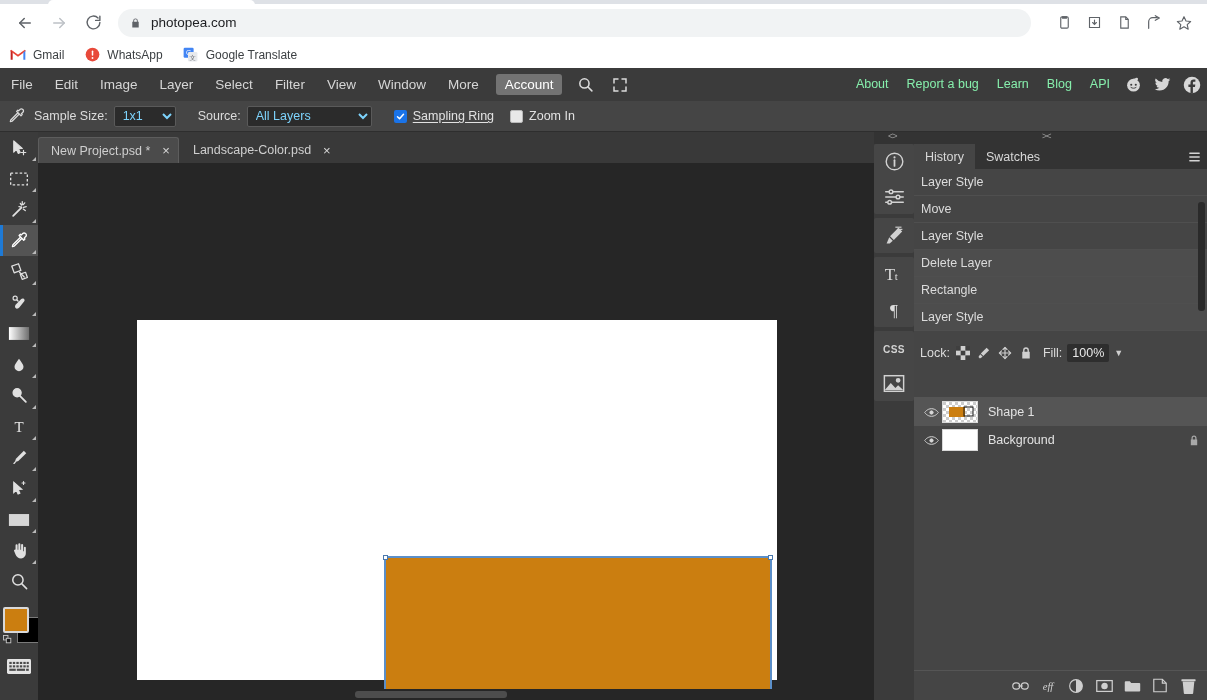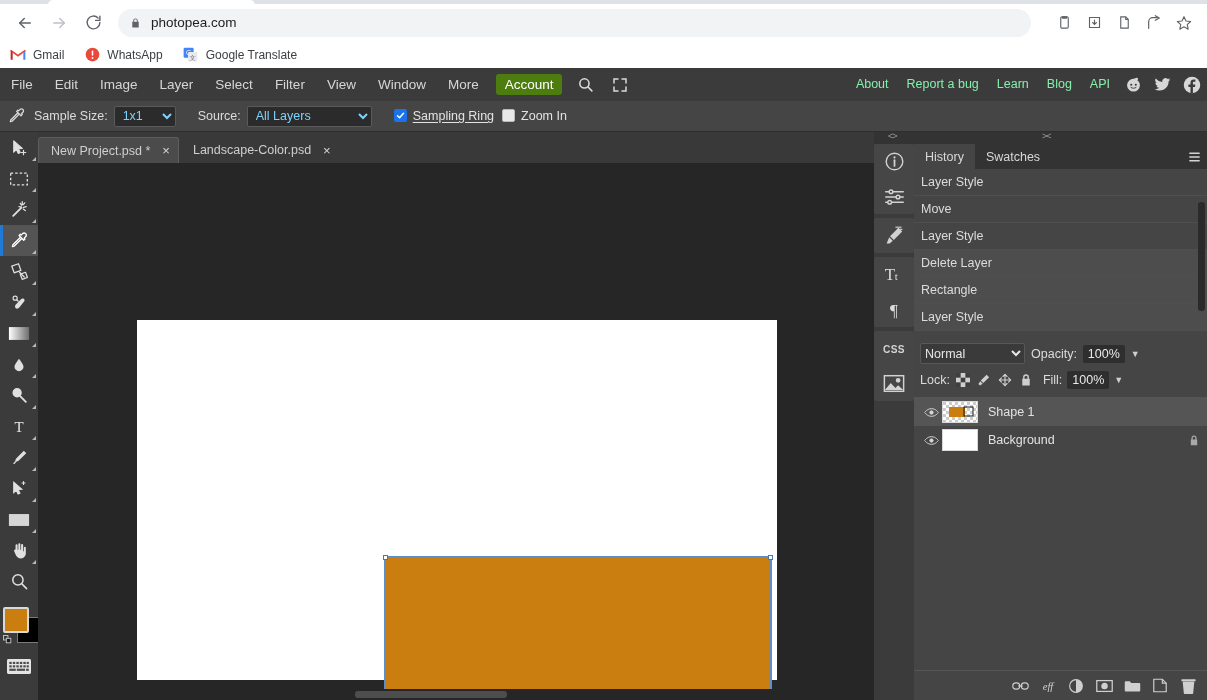--- a/index.html
+++ b/index.html
@@ -31,34 +31,34 @@
   .bm { display:flex; align-items:center; margin-right:20px; }
   .bm .bm-ico { width:16px; height:16px; margin-right:7px; display:flex; align-items:center; justify-content:center; }
   .bm .bm-label { font-size:12px; color:#3c4043; white-space:nowrap; }
 
   
   #app { position:absolute; left:0; top:68px; width:1207px; height:632px; background:#262626; }
 
   
   #menubar { position:absolute; left:0; top:0; width:1207px; height:33px; background:#3b3b3b; display:flex; align-items:center; }
   .menu-item { font-size:13.5px; color:#d6d6d6; padding:0 11px; line-height:33px; height:33px; white-space:nowrap; }
-  #account-btn { background:#4d7c0f; color:#ffffff; font-size:13.5px; padding:3px 9px; border-radius:3px; margin:0 6px; white-space:nowrap; }
+  #account-btn { background:#737373; color:#ffffff; font-size:13.5px; padding:3px 9px; border-radius:3px; margin:0 6px; white-space:nowrap; }
   .menu-ico { padding:0 9px; display:flex; align-items:center; justify-content:center; height:33px; color:#d6d6d6; }
   #menu-spacer { flex:1 1 auto; }
   .menu-right { font-size:12.5px; color:#86efac; padding:0 9px; line-height:33px; white-space:nowrap; }
   .social-ico { padding:0 6px; display:flex; align-items:center; height:33px; }
 
   
   #optionsbar { position:absolute; left:0; top:33px; width:1207px; height:31px; background:#454545; display:flex; align-items:center; border-bottom:1px solid #2e2e2e; }
   #optionsbar .opt-toolico { width:34px; display:flex; align-items:center; justify-content:center; }
   .opt-label { font-size:12.5px; color:#dcdcdc; margin-right:6px; white-space:nowrap; }
   .opt-select { background:#2b2b2b; color:#7dd3fc; border:1px solid #5a5a5a; font-size:12.5px; height:21px; border-radius:2px;
                 font-family:"Liberation Sans", sans-serif; padding:0 2px 0 4px; }
   .opt-gap { width:22px; }
-  .opt-check { display:flex; align-items:flex-start; margin-right:8px; }
+  .opt-check { display:flex; align-items:center; margin-right:16px; }
   .cbox { width:13px; height:13px; border-radius:2px; margin-right:6px; display:flex; align-items:center; justify-content:center; }
   .cbox.on { background:#1a73e8; }
   .cbox.off { background:#e8e8e8; border:1px solid #b9b9b9; }
   .cbox.on svg { display:block; }
   .opt-check .ctext { font-size:12.5px; color:#e2e2e2; white-space:nowrap; }
   .opt-check .ctext.ul { text-decoration:underline; text-underline-offset:2px; }
 
   
   #toolbox { position:absolute; left:0; top:64px; width:38px; height:568px; background:#3b3b3b; }
   .tool { width:38px; height:31px; display:flex; align-items:center; justify-content:center; position:relative; }
@@ -574,28 +574,20 @@
         <div class="hrow">Layer Style</div>
         <div class="hrow hl">Delete Layer</div>
         <div class="hrow hl">Rectangle</div>
         <div class="hrow hl">Layer Style</div>
       </div>
       <div id="history-sb"></div>
     </div>
 
     <div id="layers-panel">
 
-      <div id="blend-row">
-        <select class="blend-select">
-          <option>Normal</option>
-        </select>
-        <span class="small-lbl">Opacity:</span>
-        <span class="numfield">100%</span>
-        <span class="tri">▼</span>
-      </div>
 
       <div id="lock-row">
         <span class="small-lbl">Lock:</span>
         <span class="lk">
           <svg width="14" height="14" viewBox="0 0 12 12">
               <rect width="12" height="12" fill="#cfcfcf"></rect>
               <g fill="#3f3f3f">
                 <rect x="0" y="0" width="4" height="4"></rect>
                 <rect x="8" y="0" width="4" height="4"></rect>
                 <rect x="4" y="4" width="4" height="4"></rect>

